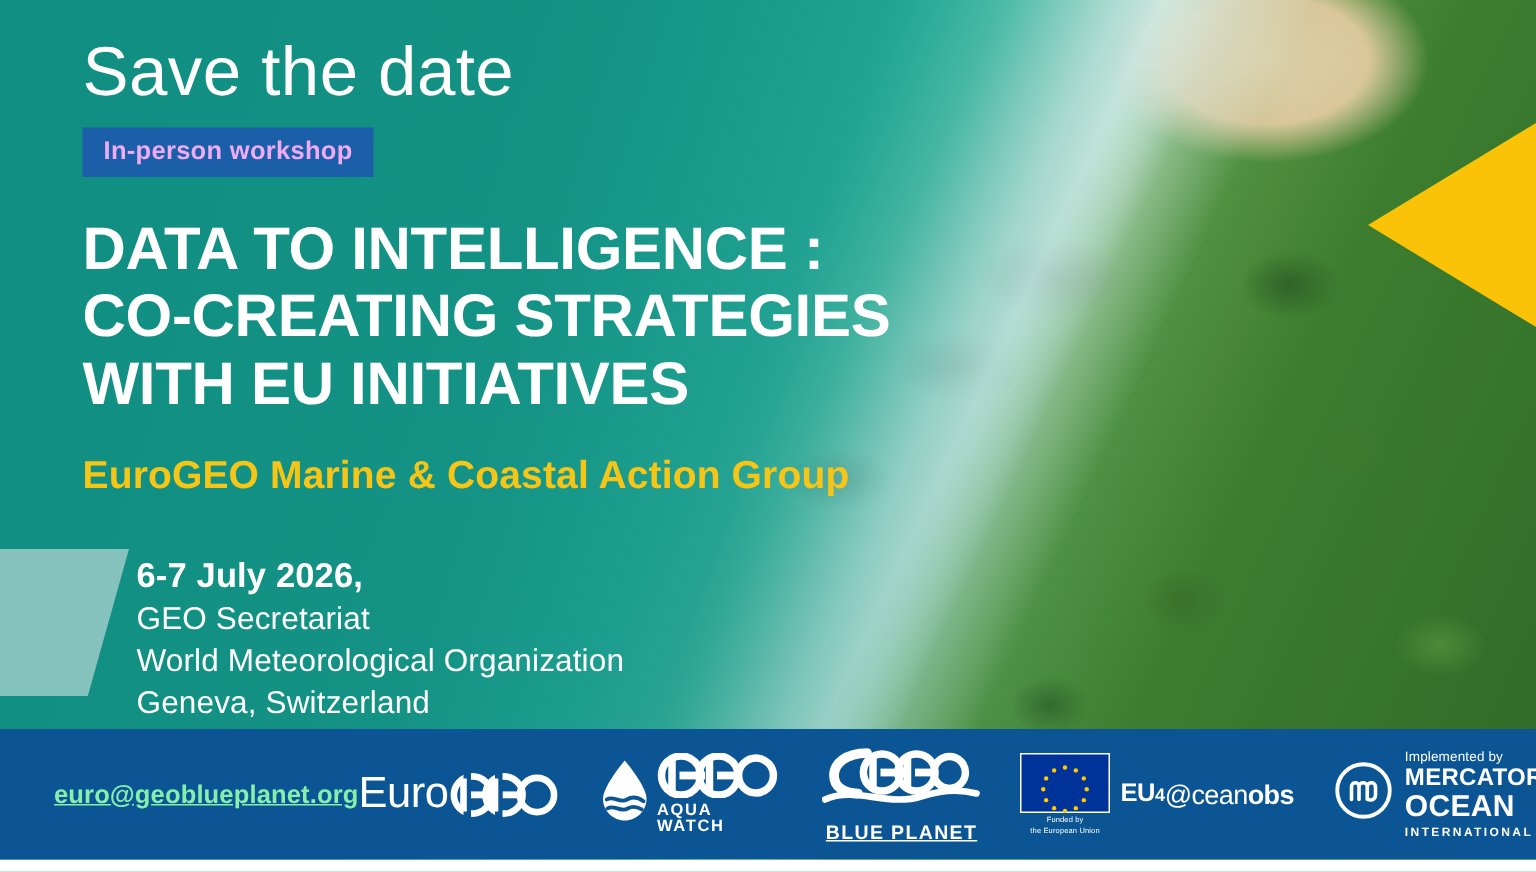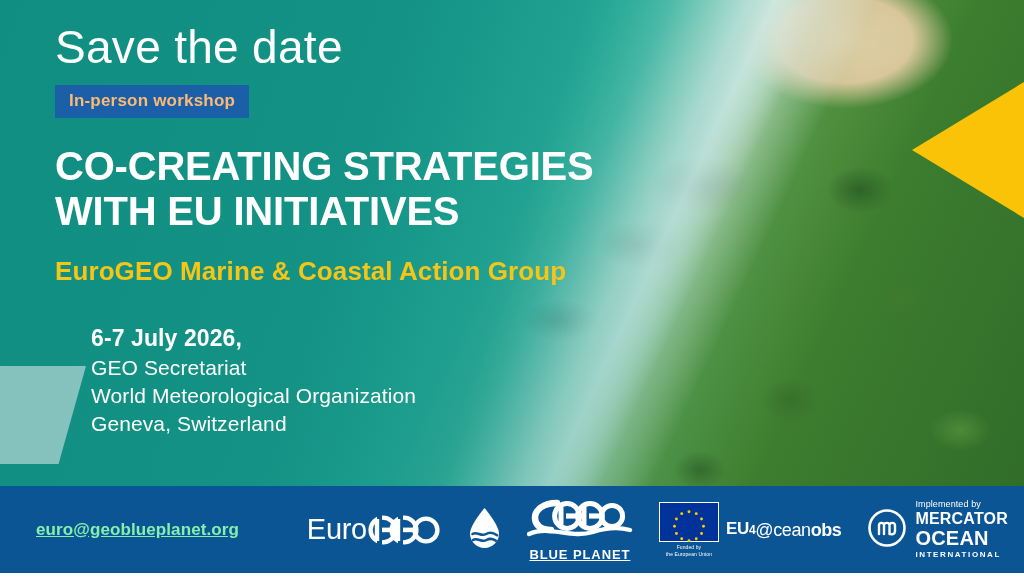--- a/index.html
+++ b/index.html
@@ -92,21 +92,21 @@
     letter-spacing: .3px;
     color: #ffffff;
     line-height: 1.1;
   }
 
   .badge {
     display: inline-block;
     margin-top: 12px;
     padding: 6px 14px 7px;
     background: #1A5FA8;
-    color: #fdba74;
+    color: #f0abfc;
     font-size: 17px;
     font-weight: 700;
     letter-spacing: .2px;
   }
 
   .headline {
     margin-top: 26px;
     font-size: 40px;
     font-weight: 700;
     line-height: 1.13;
@@ -209,20 +209,21 @@
   <div class="chevron"></div>
   <div class="parallelogram"></div>
 
   <div class="content">
 
     <div class="save-the-date">Save the date</div>
 
     <div class="badge">In-person workshop</div>
 
     <div class="headline">
+      <span class="ln">DATA TO INTELLIGENCE :</span>
       <span class="ln">CO-CREATING STRATEGIES</span>
       <span class="ln">WITH EU INITIATIVES</span>
     </div>
 
     <div class="group-name">EuroGEO Marine &amp; Coastal Action Group</div>
 
     <div class="venue">
       <div class="date-line">6-7 July 2026,</div>
       <div class="vline">GEO Secretariat</div>
       <div class="vline">World Meteorological Organization</div>
@@ -255,20 +256,36 @@
         </span>
       </div>
 
       <div class="logo aquawatch">
         <span>
           <svg width="33" height="42" viewBox="0 0 33 42" aria-hidden="true">
             <path d="M16.5 1 C16.5 1 2 18 2 26.5 C2 34.5 8.5 41 16.5 41 C24.5 41 31 34.5 31 26.5 C31 18 16.5 1 16.5 1 Z" fill="#ffffff"></path>
             <path d="M4.5 27 C9 24 13 30 18 27 C22 24.6 26 26 29 28.2" stroke="#0B5595" stroke-width="2.6" fill="none" stroke-linecap="round"></path>
             <path d="M5 33 C9.5 30 13.5 36 18.5 33 C22 30.9 25 32 27.8 33.6" stroke="#0B5595" stroke-width="2.6" fill="none" stroke-linecap="round"></path>
           </svg>
+        </span>
+        <span class="wm">
+          <span class="wm-top">
+            <svg width="84" height="30" viewBox="0 0 84 30" aria-hidden="true">
+              <g fill="none" stroke="#ffffff" stroke-width="5">
+                <circle cx="16" cy="15" r="13"></circle>
+                <circle cx="41" cy="15" r="13"></circle>
+                <circle cx="66" cy="15" r="11.6"></circle>
+              </g>
+              <rect x="15" y="12.4" width="17" height="5.2" fill="#ffffff"></rect>
+              <rect x="40" y="12.4" width="16" height="5.2" fill="#ffffff"></rect>
+              <path d="M10 4.5 v21" stroke="#ffffff" stroke-width="5"></path>
+              <path d="M35 4.5 v21" stroke="#ffffff" stroke-width="5"></path>
+            </svg>
+          </span>
+          <span class="aw-sub">AQUA WATCH</span>
         </span>
       </div>
 
       <div class="logo blueplanet">
         <span>
           <svg width="106" height="42" viewBox="0 0 106 42" aria-hidden="true">
             <path d="M30 4 C16 4 8 11 8 19 C8 26 14 31 24 31" stroke="#ffffff" stroke-width="6.5" fill="none" stroke-linecap="round"></path>
             <g fill="none" stroke="#ffffff" stroke-width="5">
               <circle cx="40" cy="17" r="12.4"></circle>
               <circle cx="63" cy="17" r="12.4"></circle>

